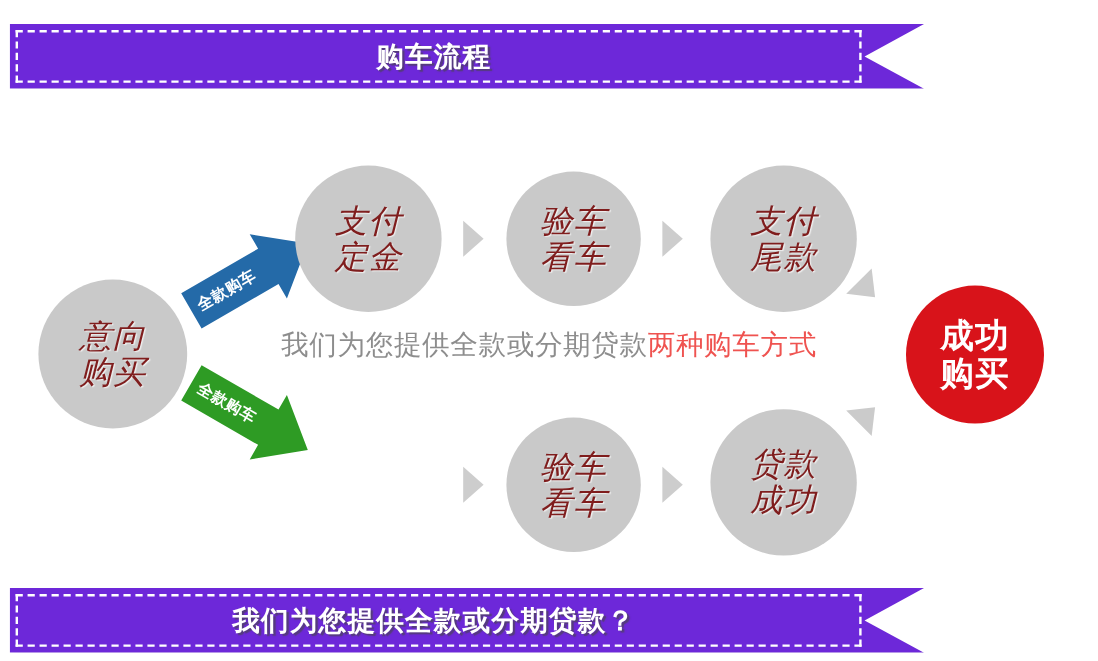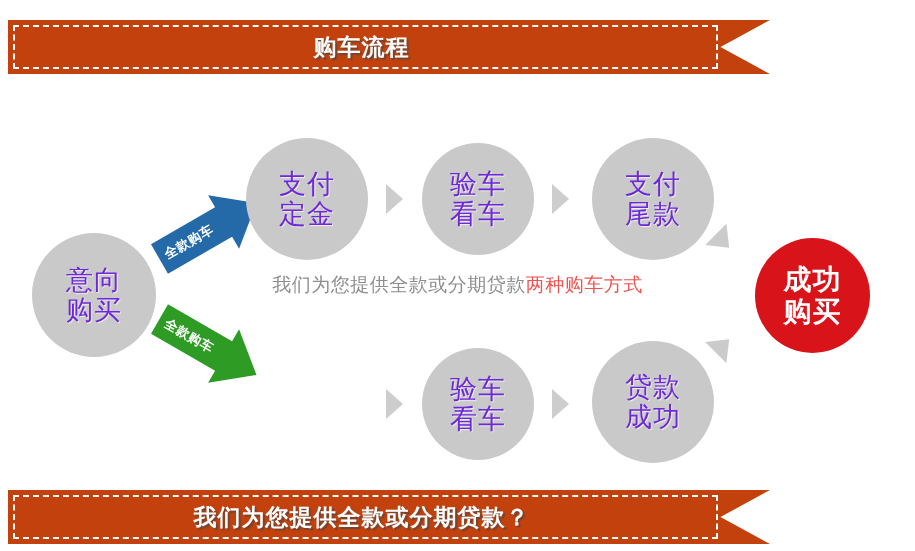--- a/index.html
+++ b/index.html
@@ -18,21 +18,21 @@
     height: 551px;
     background: #ffffff;
   }
 
   
   .ribbon {
     position: absolute;
     left: 8px;
     width: 762px;
     height: 54px;
-    background: #c2410c;
+    background: #6d28d9;
     display: flex;
     align-items: center;
     justify-content: center;
     filter: drop-shadow(5px 5px 4px rgba(110,110,110,0.45));
     -webkit-clip-path: polygon(0 0, 100% 0, 93.5% 50%, 100% 100%, 0 100%);
     clip-path: polygon(0 0, 100% 0, 93.5% 50%, 100% 100%, 0 100%);
   }
   .ribbon-top    { top: 20px; }
   .ribbon-bottom { top: 490px; }
 
@@ -68,21 +68,22 @@
     border-radius: 50%;
     display: flex;
     flex-direction: column;
     align-items: center;
     justify-content: center;
     line-height: 1.12;
   }
 
   .node-gray {
     background: #c9c9c9;
-    color: #6d28d9;
+    color: #7f1d1d;
+    font-style: italic;
   }
   .node-gray .node-line {
     font-size: 27px;
     letter-spacing: 1px;
     text-shadow: 1px 1px 1px rgba(255,255,255,0.75);
   }
 
   .node-red {
     background: #d8131a;
     color: #ffffff;
@@ -134,21 +135,21 @@
 
   #arrow-down  { left: 152px; top: 228px; transform: rotate(30deg); }
   #arrow-down .arrow-label { left: 7px; top: 22px; }
 
   
   #center-note {
     position: absolute;
     left: 0; right: 0;
     top: 184px;
     text-align: center;
-    font-size: 19px;
+    font-size: 23px;
     color: #8d8d8d;
     letter-spacing: 0.5px;
     white-space: nowrap;
   }
   #center-note .hl { color: #ef5350; }
 </style>
 </head>
 <body>
 
 <div id="page">

